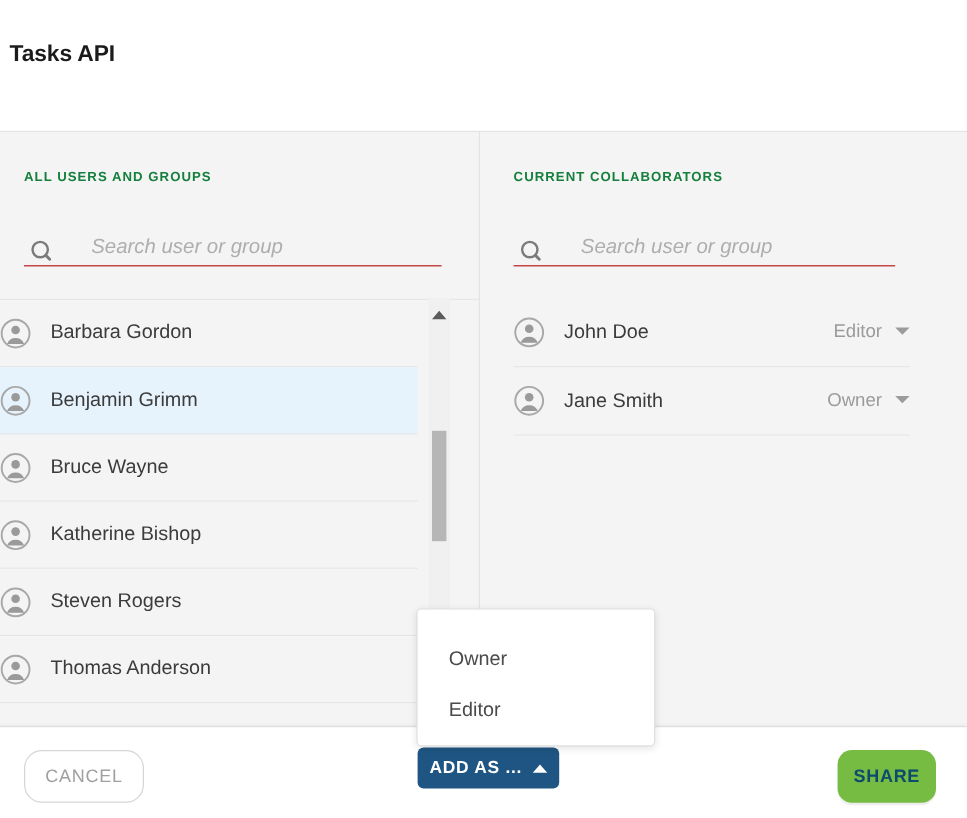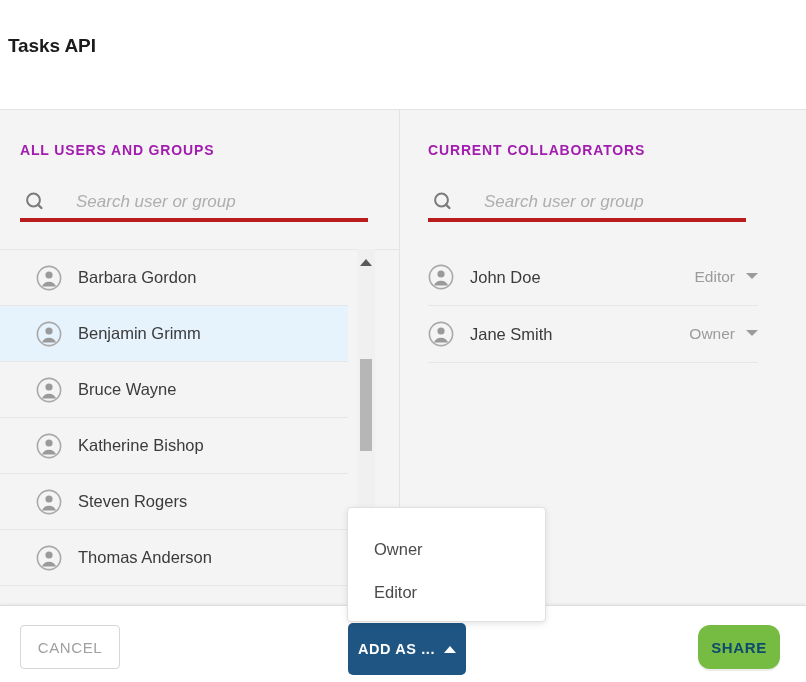--- a/index.html
+++ b/index.html
@@ -39,31 +39,31 @@
     position: absolute; left: 0; top: 110px;
     width: 806px; height: 495px;
     background: #f4f4f4;
   }
   .panel { position: absolute; top: 0; height: 495px; }
   .panel-left  { left: 0;     width: 400px; border-right: 1px solid #e3e3e3; }
   .panel-right { left: 401px; width: 405px; }
 
   .panel-heading {
     position: absolute; top: 32px;
-    font-size: 14px; font-weight: bold; color: #a21caf;
+    font-size: 11px; font-weight: bold; color: #15803d;
     letter-spacing: 0.85px;
   }
   .panel-left  .panel-heading { left: 20px; }
   .panel-right .panel-heading { left: 27px; }
 
   
   .search {
     position: absolute; top: 76px;
-    display: flex; align-items: center;
-    border-bottom: 4px solid #b91c1c;
+    display: flex; align-items: flex-end;
+    border-bottom: 1px solid #b91c1c;
     height: 36px;
   }
   .panel-left  .search { left: 20px; width: 348px; }
   .panel-right .search { left: 428px - 401px; width: 318px; }
   .panel-right .search { left: 27px; width: 318px; }
   .search-icon { width: 28px; height: 22px; flex: 0 0 28px; padding-left: 4px; }
   .search-icon svg { display: block; }
   .search-input {
     flex: 1; border: none; outline: none; background: transparent;
     font-family: "Liberation Sans", sans-serif;
@@ -76,21 +76,20 @@
   .user-list {
     position: absolute; left: 0; top: 139px;
     width: 400px; height: 356px;
     border-top: 1px solid #e6e6e6;
     overflow: hidden;
   }
   .user-row {
     position: relative;
     display: flex; align-items: center;
     height: 56px;
-    padding-left: 36px;
     border-bottom: 1px solid #e6e6e6;
     background: transparent;
     width: 348px;
   }
   .user-row.selected { background: #e6f3fc; }
   .user-name {
     margin-left: 16px;
     font-size: 16.5px; color: #3b3b3b;
   }
 
@@ -175,26 +174,26 @@
     position: absolute;
     font-family: "Liberation Sans", sans-serif;
     border: none; cursor: pointer;
     letter-spacing: 0.6px;
   }
   .btn-cancel {
     left: 20px; top: 19px;
     width: 100px; height: 44px;
     background: #ffffff;
     border: 1px solid #d6d6d6;
-    border-radius: 4px;
+    border-radius: 15px;
     color: #a0a0a0; font-size: 15px;
   }
   .btn-addas {
     left: 348px; top: 623px;
-    width: 118px; height: 52px;
+    width: 118px; height: 34px;
     background: #1f5582;
     border-radius: 5px;
     color: #ffffff; font-size: 14.5px; font-weight: bold;
     display: flex; align-items: center; justify-content: center;
     z-index: 25;
   }
   .caret-up {
     margin-left: 9px; margin-top: 1px;
     width: 0; height: 0;
     border-left: 6px solid transparent;

